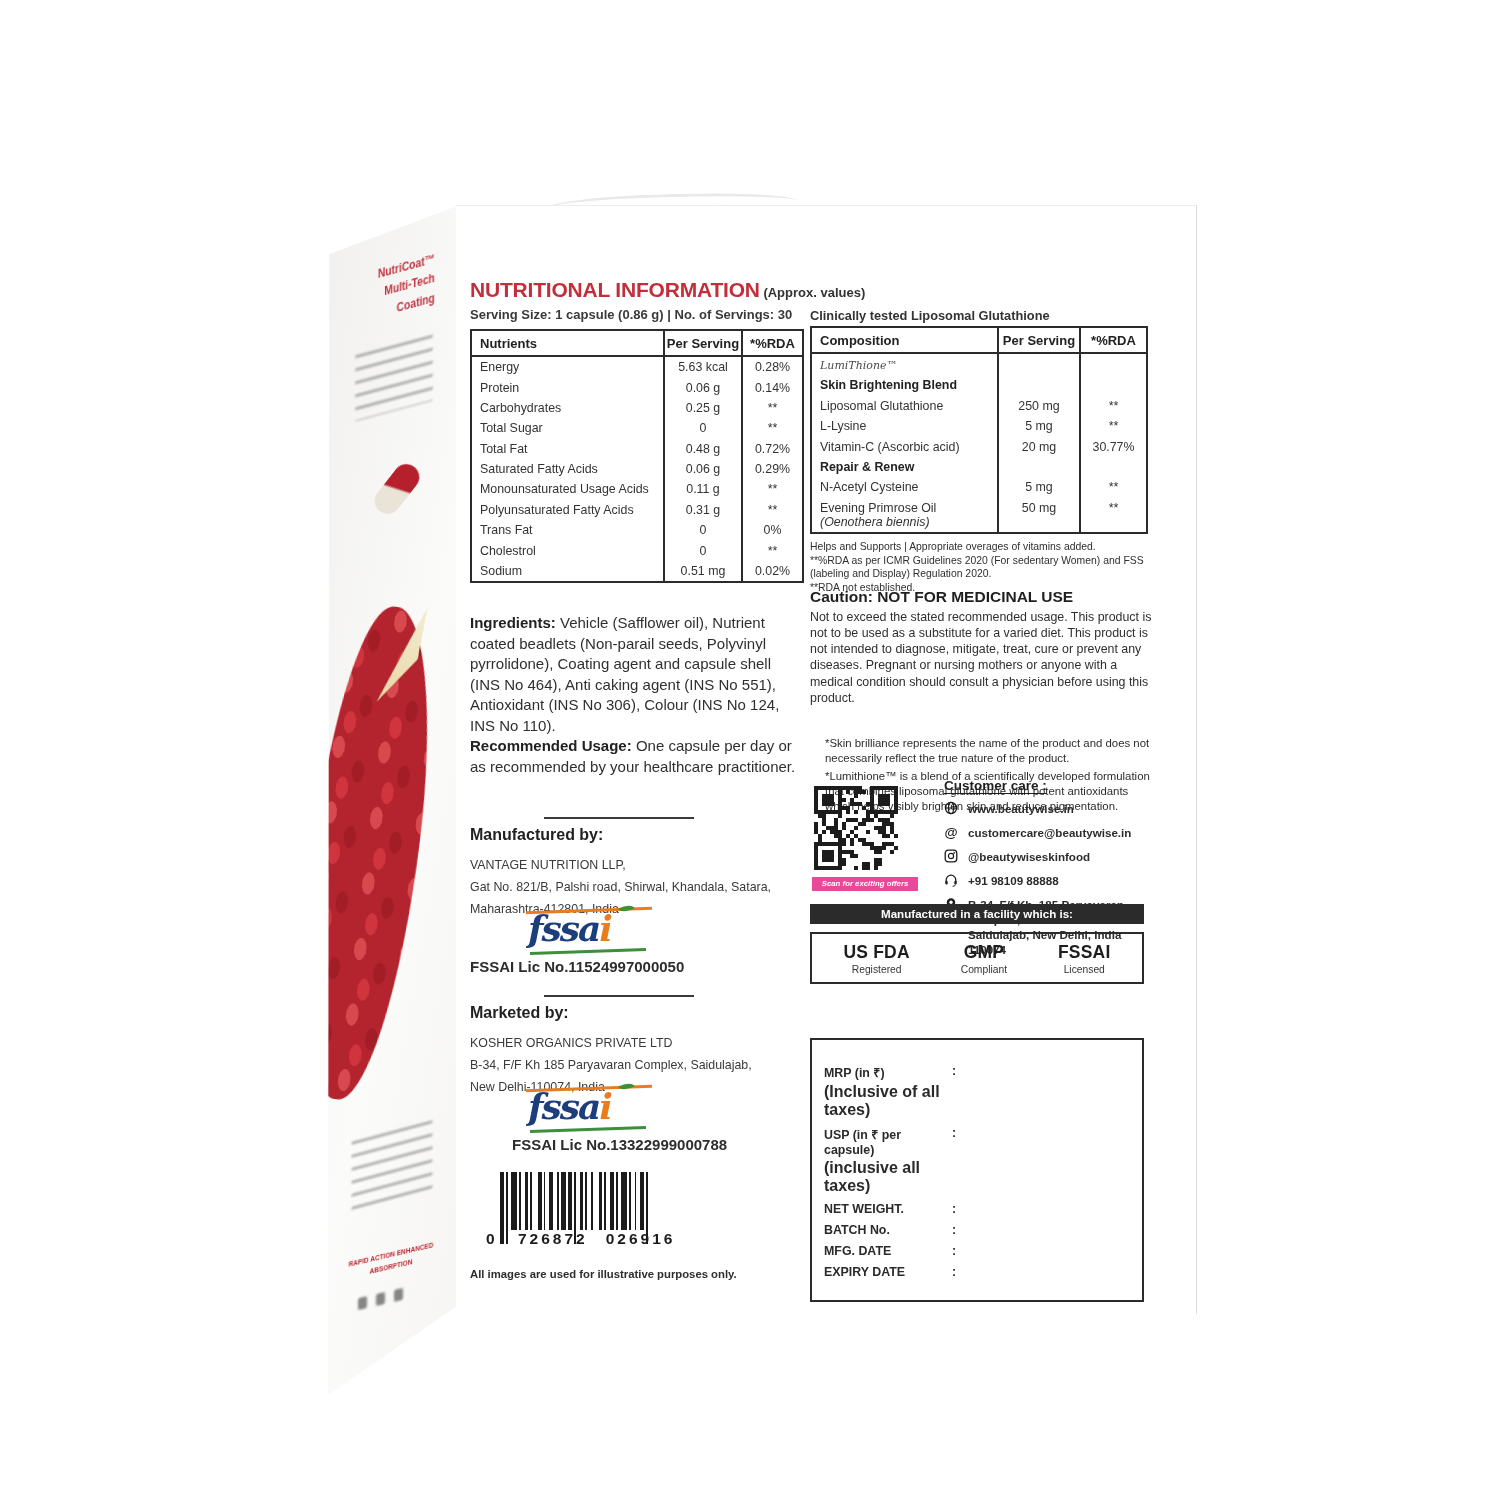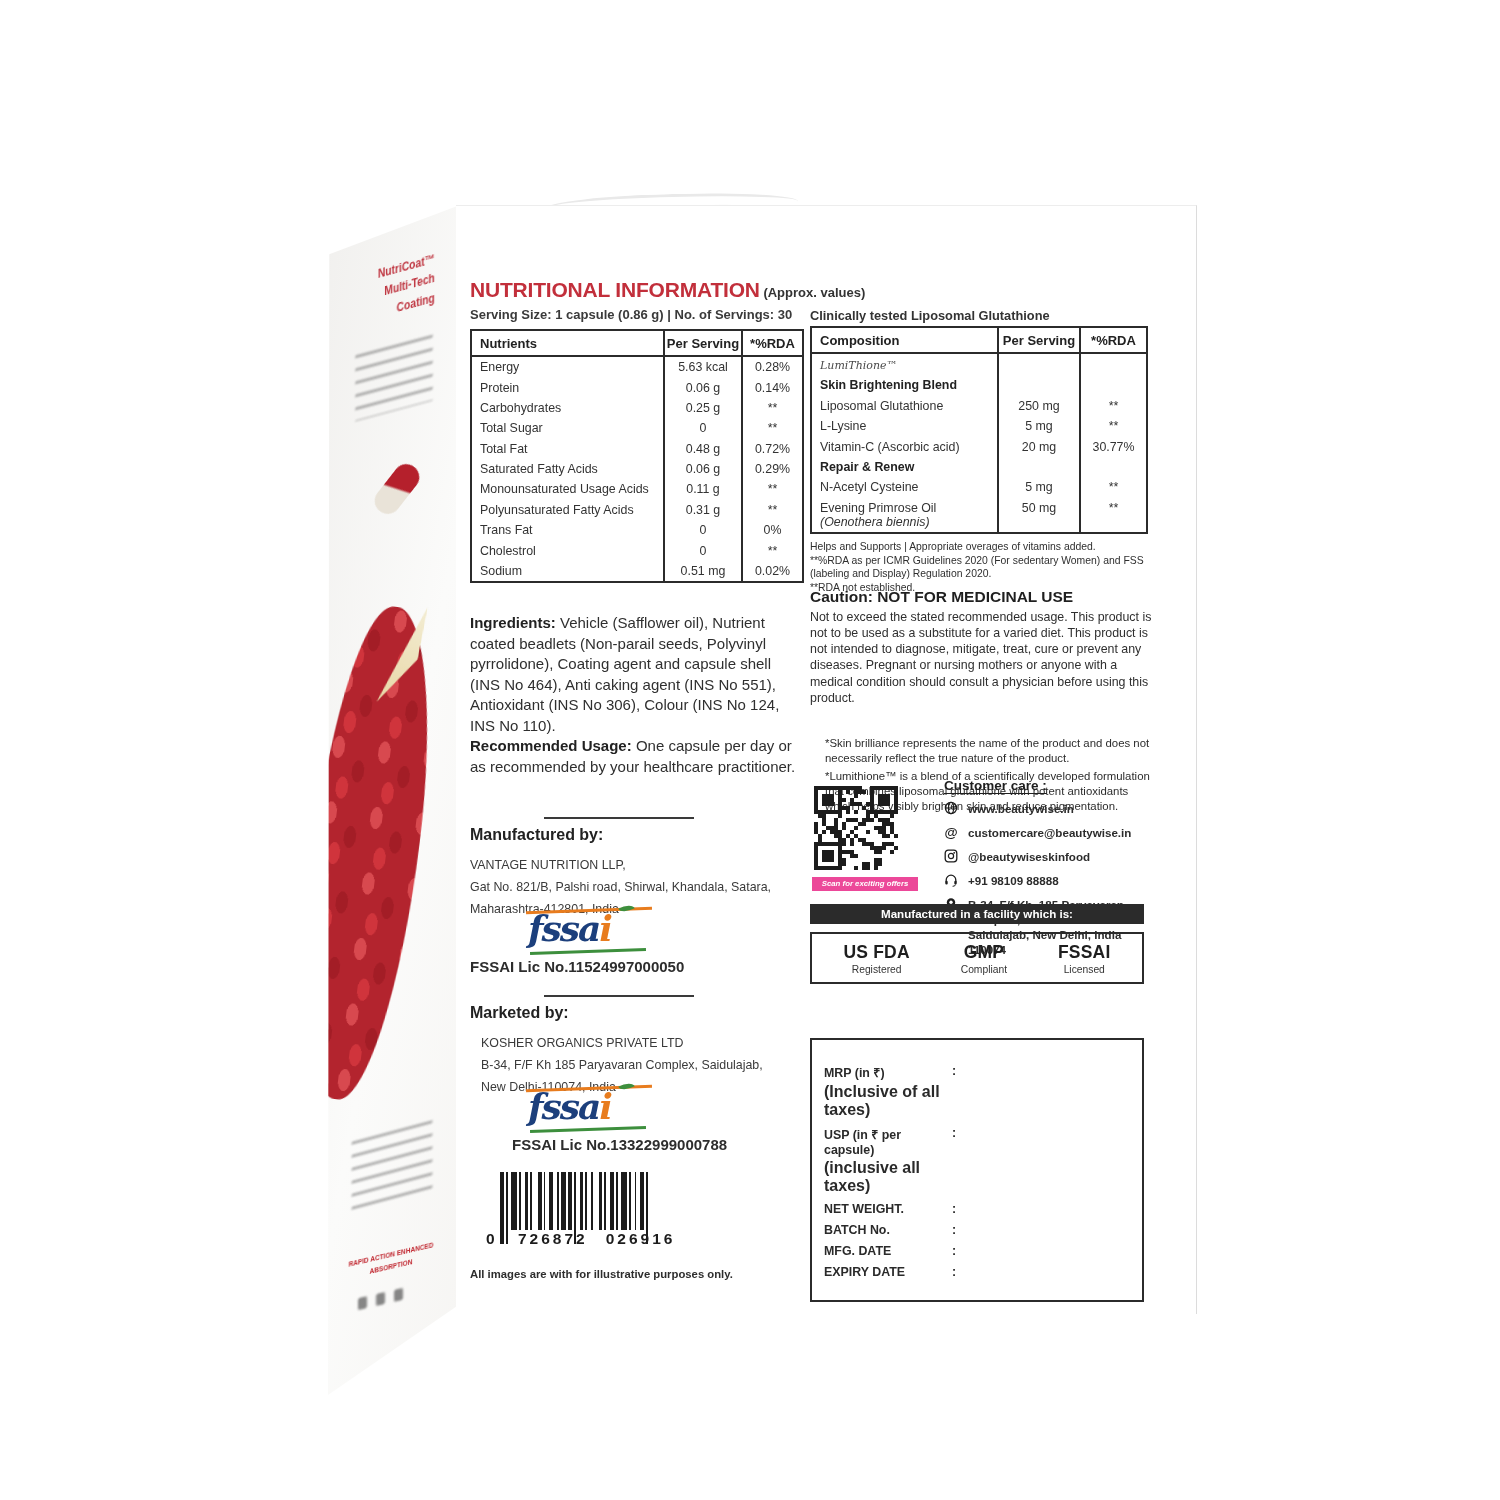--- a/index.html
+++ b/index.html
@@ -253,21 +253,21 @@
     <div class="abs fssai" style="left:60px;top:700px;">
       <i class="rt abs"></i>
       <span class="wd"><span>fssa</span><span class="oi">i</span></span>
       <i class="leaf abs"></i>
       <i class="rb abs"></i>
     </div>
     <div class="abs lic" style="left:14px;top:752px;">FSSAI Lic No.11524997000050</div>
 
     <div class="abs divider" style="left:88px;top:789px;width:150px;"></div>
     <div class="abs blockh" style="left:14px;top:798px;">Marketed by:</div>
-    <div class="abs addr" style="left:14px;top:826px;width:334px;margin-left:11px;">
+    <div class="abs addr" style="left:14px;top:826px;width:334px;">
       <div>KOSHER ORGANICS PRIVATE LTD</div>
       <div>B-34, F/F Kh 185 Paryavaran Complex, Saidulajab,</div>
       <div>New Delhi-110074, India</div>
     </div>
     <div class="abs fssai" style="left:60px;top:878px;">
       <i class="rt abs"></i>
       <span class="wd"><span>fssa</span><span class="oi">i</span></span>
       <i class="leaf abs"></i>
       <i class="rb abs"></i>
     </div>
@@ -325,21 +325,21 @@
           <i class="sp tall" style="width: 1.9px;"></i>
           <i class="tall" style="width: 1.9px;"></i>
           <i class="sp tall" style="width: 3.8px;"></i>
         </div>
       <div class="bc-digits">
         <span class="lead">0</span>
         <span class="g">726872</span>
         <span class="g">026916</span>
       </div>
     </div>
-    <div class="abs disc" style="left:14px;top:1062px;">All images are with for illustrative purposes only.</div>
+    <div class="abs disc" style="left:14px;top:1062px;">All images are used for illustrative purposes only.</div>
 
     <div class="abs" style="left:354px;top:102px;font-size:12.8px;font-weight:600;color:#333;">Clinically tested Liposomal Glutathione</div>
 
     <div class="abs tablebox" style="left:354px;top:120px;width:334px;">
       <table class="infot">
         <colgroup>
             <col style="width:186px">
             <col style="width:82px">
             <col style="width:66px">
           </colgroup>

